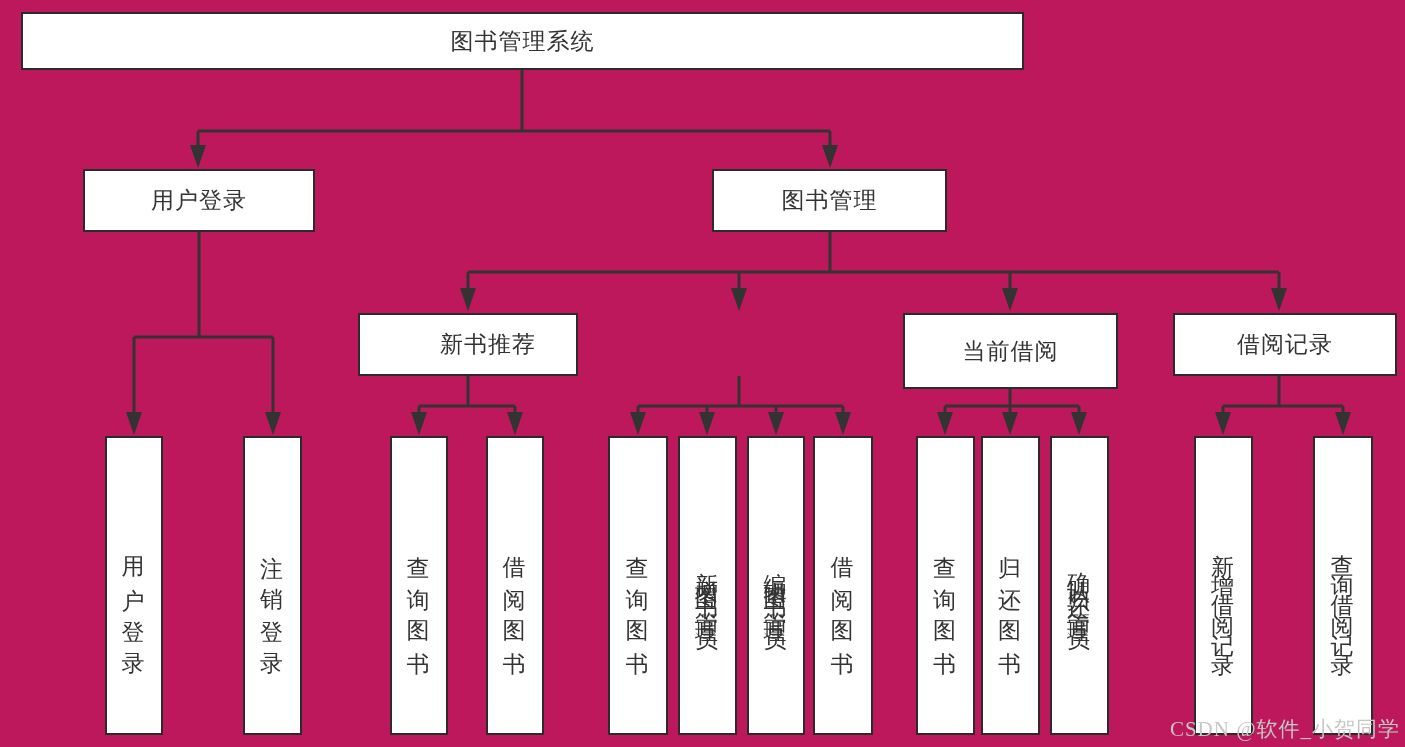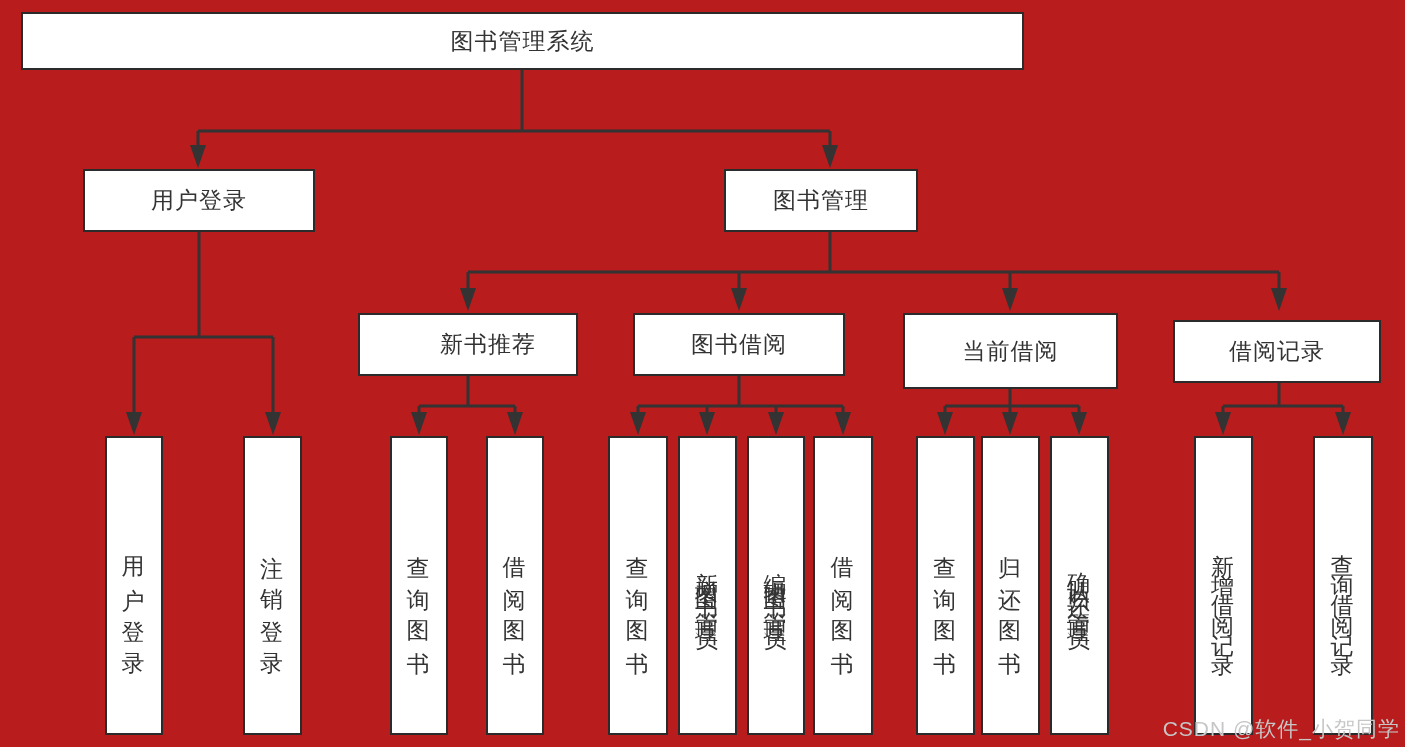--- a/index.html
+++ b/index.html
@@ -1,19 +1,19 @@
 <!DOCTYPE html>
 <html><head>
 <meta charset="utf-8">
 <style>
   html,body{margin:0;padding:0;background:#ffffff;}
   .stage{
     position:relative;
     width:1405px;height:747px;
-    background:#b91c1c;
+    background:#be185d;
     font-family:"Liberation Sans", sans-serif;
     color:#333333;
     overflow:hidden;
   }
   .box{
     position:absolute;
     background:#ffffff;
     border:2.5px solid #2b2b2b;
     box-sizing:border-box;
     display:flex;
@@ -44,20 +44,21 @@
   .connectors path{stroke:#333333;stroke-width:3;fill:none;}
   .connectors polygon{fill:#333333;stroke:none;}
   .watermark{
     position:absolute;
     right:5px;bottom:4px;
     font-size:21px;
     color:#c6c6c6;
     letter-spacing:1px;
     z-index:3;
     white-space:nowrap;
+    font-family:Liberation Serif, serif;
   }
 </style>
 </head>
 <body>
 
 <div class="stage">
 
   <svg class="connectors" viewBox="0 0 1405 747" xmlns="http://www.w3.org/2000/svg">
 
     <path d="M522 70 V131 M198 131 H830 M198 131 V160 M830 131 V160"></path>
@@ -94,34 +95,31 @@
     <polygon points="1335,412 1351,412 1343,435"></polygon>
   </svg>
 
   <div class="box" style="left:21px;top:12px;width:1003px;height:58px;">
     <span class="hlabel">图书管理系统</span>
   </div>
 
   <div class="box" style="left:83px;top:169px;width:232px;height:63px;">
     <span class="hlabel">用户登录</span>
   </div>
-  <div class="box" style="left:712px;top:169px;width:194px;height:63px;margin-left:12px;">
+  <div class="box" style="left:712px;top:169px;width:235px;height:63px;">
     <span class="hlabel">图书管理</span>
   </div>
 
   <div class="box" style="left:358px;top:313px;width:220px;height:63px;padding-left:40px;">
     <span class="hlabel">新书推荐</span>
   </div>
-  <div class="box" style="left:633px;top:313px;width:212px;height:63px;">
-    <span class="hlabel">图书借阅</span>
-  </div>
   <div class="box" style="left:903px;top:313px;width:215px;height:76px;">
     <span class="hlabel">当前借阅</span>
   </div>
-  <div class="box" style="left:1173px;top:320px;width:208px;height:63px;">
+  <div class="box" style="left:1173px;top:313px;width:224px;height:63px;">
     <span class="hlabel">借阅记录</span>
   </div>
 
   <div class="box sp-wide" style="left:105px;top:436px;width:58px;height:299px;">
     <span class="vtext">用户登录</span>
   </div>
   <div class="box sp-wide" style="left:243px;top:436px;width:59px;height:299px;">
     <span class="vtext">注销登录</span>
   </div>
 

